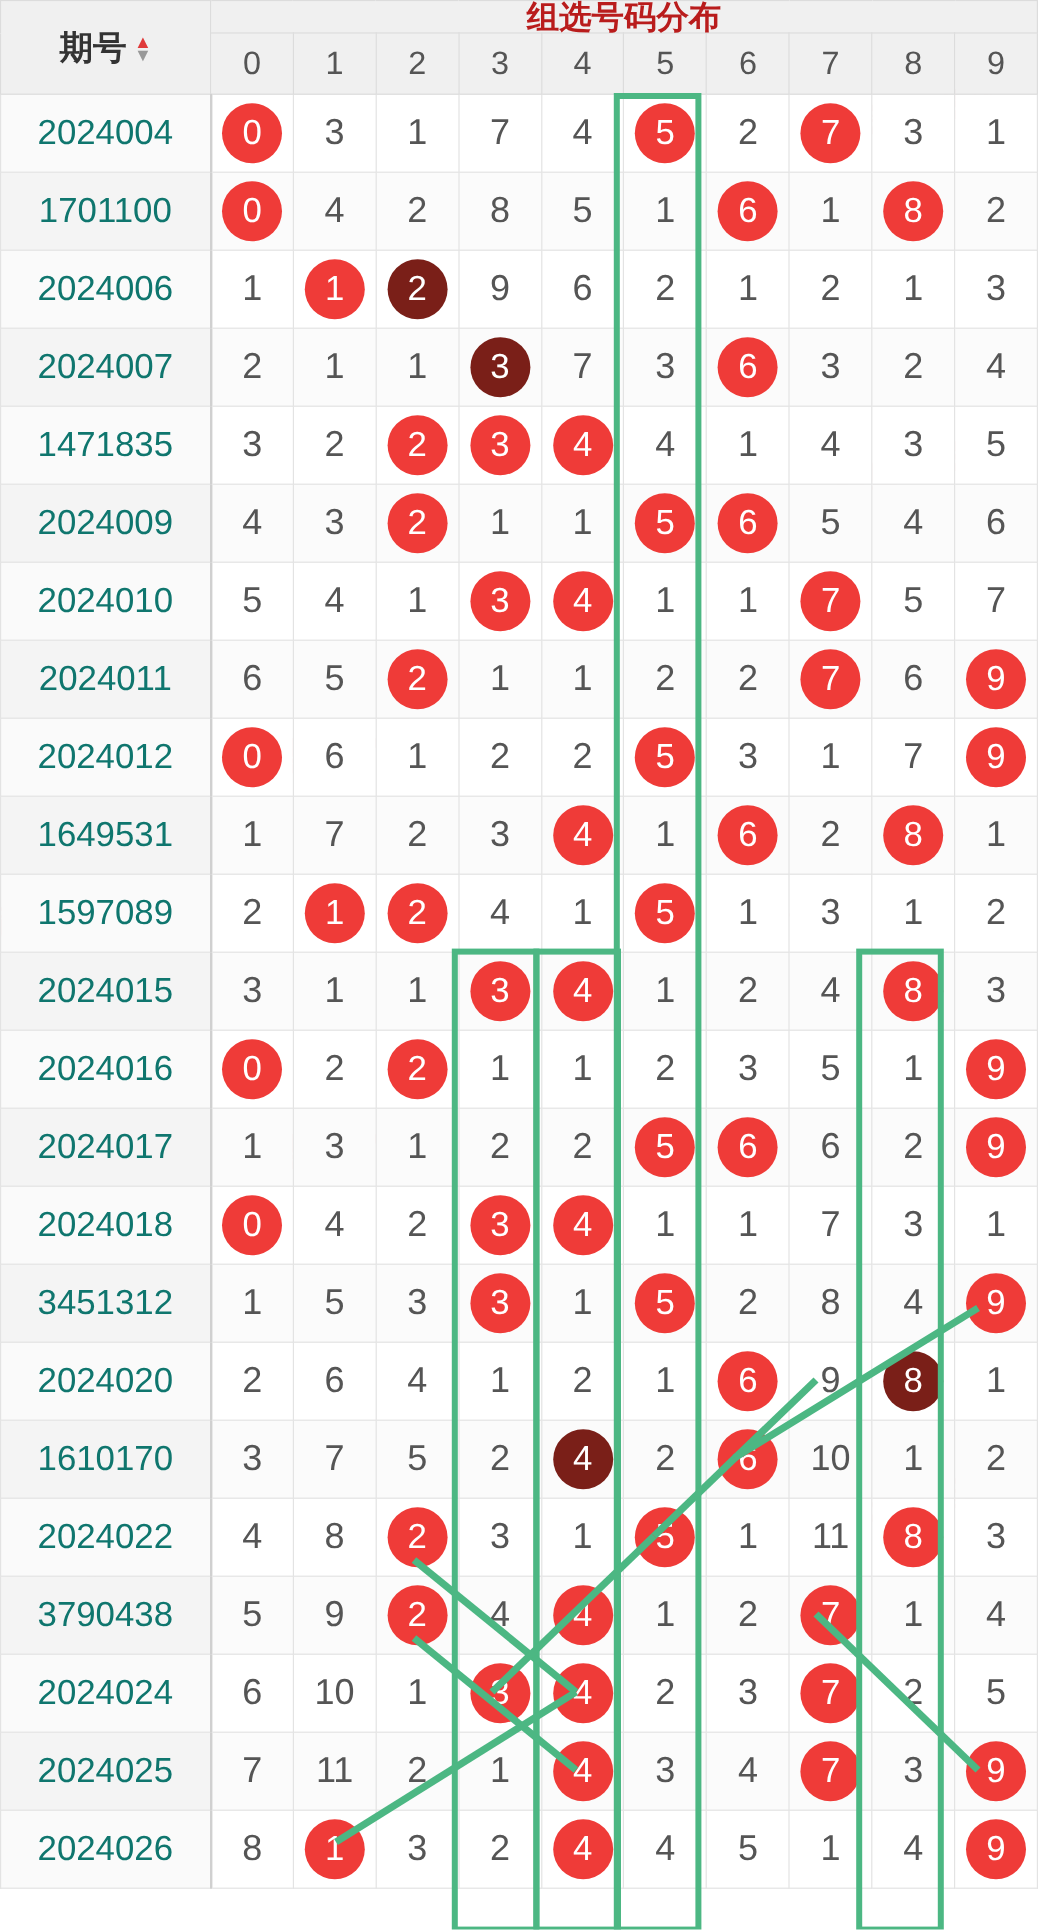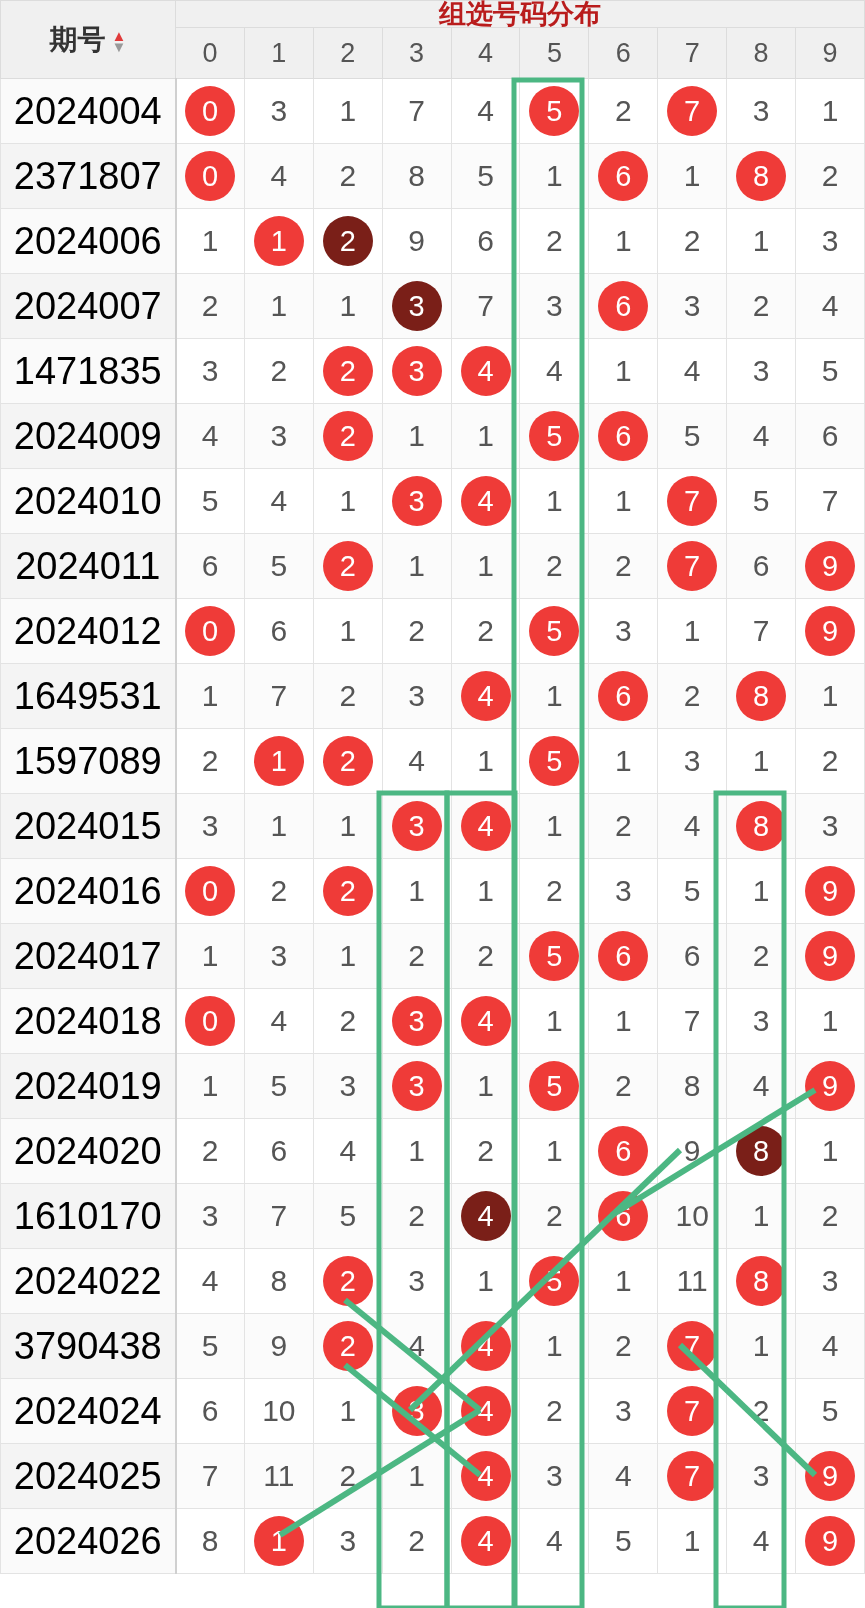--- a/index.html
+++ b/index.html
@@ -61,22 +61,22 @@
   tbody td{
     border:1px solid #e3e3e3;
     height:64px;
     text-align:center;
     vertical-align:middle;
     font-size:30px;
     color:#555;
     padding:0;
   }
   tbody td.issue{
-    font-size:38px;
-    color:#000000;
+    font-size:29px;
+    color:#0f766e;
     background:#fafafa;
     border-right:2px solid #d0d0d0;
   }
   tbody tr:nth-child(even) td{background:#fbfbfb;}
   tbody tr:nth-child(even) td.issue{background:#f4f4f4;}
   tbody tr:nth-child(odd) td{background:#ffffff;}
   tbody tr:nth-child(odd) td.issue{background:#fafafa;}
 
   .ball{
     display:inline-block;
@@ -155,21 +155,21 @@
           <td><span class="plain">1</span></td>
           <td><span class="plain">7</span></td>
           <td><span class="plain">4</span></td>
           <td><span class="ball red">5</span></td>
           <td><span class="plain">2</span></td>
           <td><span class="ball red">7</span></td>
           <td><span class="plain">3</span></td>
           <td><span class="plain">1</span></td>
         </tr>
         <tr>
-          <td class="issue">2371807</td>
+          <td class="issue">1701100</td>
           <td><span class="ball red">0</span></td>
           <td><span class="plain">4</span></td>
           <td><span class="plain">2</span></td>
           <td><span class="plain">8</span></td>
           <td><span class="plain">5</span></td>
           <td><span class="plain">1</span></td>
           <td><span class="ball red">6</span></td>
           <td><span class="plain">1</span></td>
           <td><span class="ball red">8</span></td>
           <td><span class="plain">2</span></td>
@@ -337,21 +337,21 @@
           <td><span class="plain">2</span></td>
           <td><span class="ball red">3</span></td>
           <td><span class="ball red">4</span></td>
           <td><span class="plain">1</span></td>
           <td><span class="plain">1</span></td>
           <td><span class="plain">7</span></td>
           <td><span class="plain">3</span></td>
           <td><span class="plain">1</span></td>
         </tr>
         <tr>
-          <td class="issue">2024019</td>
+          <td class="issue">3451312</td>
           <td><span class="plain">1</span></td>
           <td><span class="plain">5</span></td>
           <td><span class="plain">3</span></td>
           <td><span class="ball red">3</span></td>
           <td><span class="plain">1</span></td>
           <td><span class="ball red">5</span></td>
           <td><span class="plain">2</span></td>
           <td><span class="plain">8</span></td>
           <td><span class="plain">4</span></td>
           <td><span class="ball red">9</span></td>

